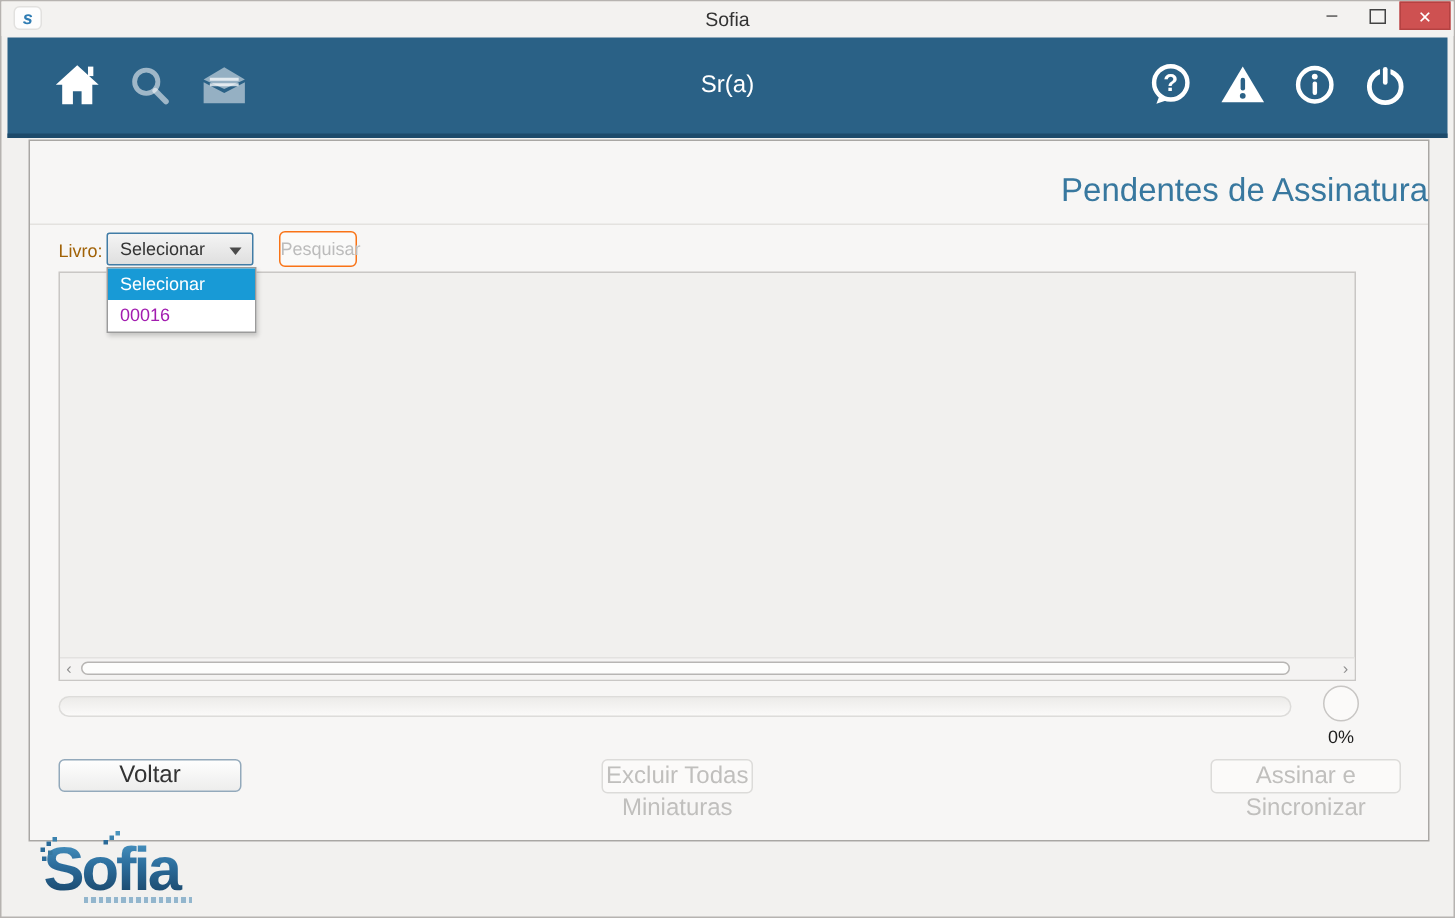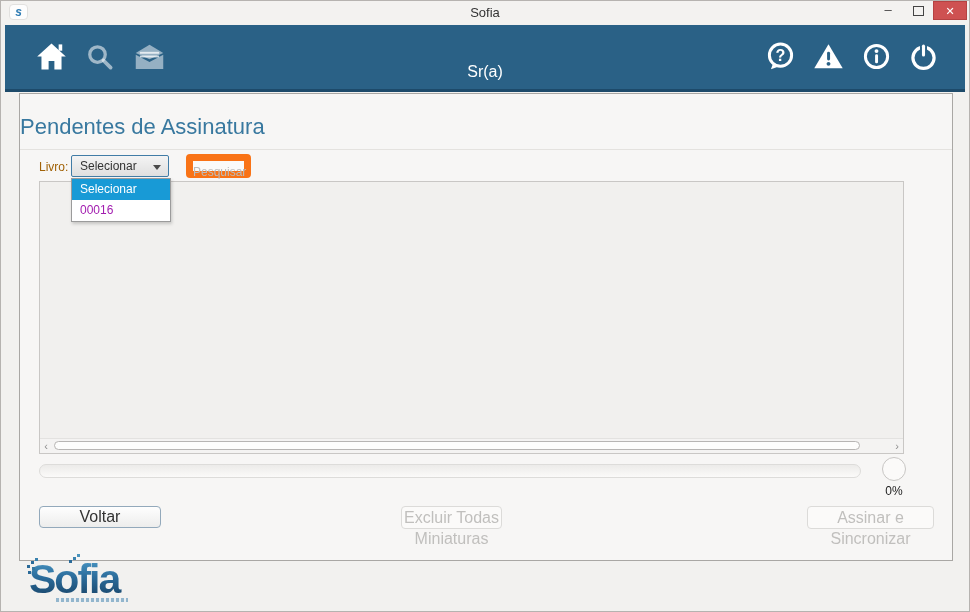--- a/index.html
+++ b/index.html
@@ -24,45 +24,45 @@
   .win-btn.close{width:34px;background:#ce5151;border:1px solid #b54242;box-sizing:border-box;}
   .win-btn.close span{color:#fff;font-size:11px;line-height:17px;}
 
   
   .header{
     position:absolute;top:24px;left:4px;right:4px;height:64px;
     background:#2a6186;border-bottom:3px solid #1d4a6a;box-sizing:content-box;
   }
   .nav-icons{position:absolute;left:30px;top:15px;display:flex;gap:17px;align-items:center;}
   .nav-icons svg{display:block;}
-  .user-label{position:absolute;left:0;right:0;top:0;height:52px;line-height:64px;text-align:center;color:#fff;font-size:16px;margin-top:15px;}
+  .user-label{position:absolute;left:0;right:0;top:0;height:52px;line-height:64px;text-align:center;color:#fff;font-size:16px;}
   .util-icons{position:absolute;right:26px;top:16px;display:flex;gap:16px;align-items:center;}
   .util-icons svg{display:block;}
 
   
   .panel{
     position:absolute;left:18px;top:92px;width:934px;height:468px;
     background:#f7f6f5;border:1px solid #a9a7a4;box-sizing:border-box;
   }
-  .panel-title{position:absolute;left:0;right:0;top:20px;text-align:left;color:#38789f;font-size:22px;}
+  .panel-title{position:absolute;left:0;right:0;top:20px;text-align:right;color:#38789f;font-size:22px;}
   .panel-sep{position:absolute;left:0;right:0;top:55px;border-top:1px solid #e4e2df;}
 
   .livro-label{position:absolute;left:19px;top:66px;font-size:12px;color:#a16207;}
   .dropdown{
     position:absolute;left:51px;top:61px;width:98px;height:22px;box-sizing:border-box;
     background:linear-gradient(#f4f4f4,#dfdfdf);border:1px solid #417ca6;border-radius:2px;
     font-size:12px;color:#333;line-height:20px;padding-left:8px;cursor:default;
   }
   .dropdown .arrow{
     position:absolute;right:7px;top:9px;width:0;height:0;
     border-left:4px solid transparent;border-right:4px solid transparent;border-top:5px solid #4a4a4a;
   }
   .search-btn{
-    position:absolute;left:166px;top:60px;width:65px;height:24px;box-sizing:border-box;
-    background:#fafaf9;border:7px solid #f97316;border-radius:4px;
+    position:absolute;left:166px;top:60px;width:52px;height:24px;box-sizing:border-box;
+    background:#fafaf9;border:1px solid #f97316;border-radius:4px;
     font-size:12px;color:#bcbcbc;text-align:center;line-height:22px;
   }
   .dropdown-list{
     position:absolute;left:51px;top:84px;width:98px;background:#fff;
     border:1px solid #9b9b9b;box-shadow:1px 2px 3px rgba(0,0,0,0.18);z-index:5;
   }
   .dropdown-item{height:21px;line-height:21px;font-size:12px;padding-left:8px;color:#a21caf;cursor:default;}
   .dropdown-item.selected{background:#189ad6;color:#fff;}
 
   .content-area{

